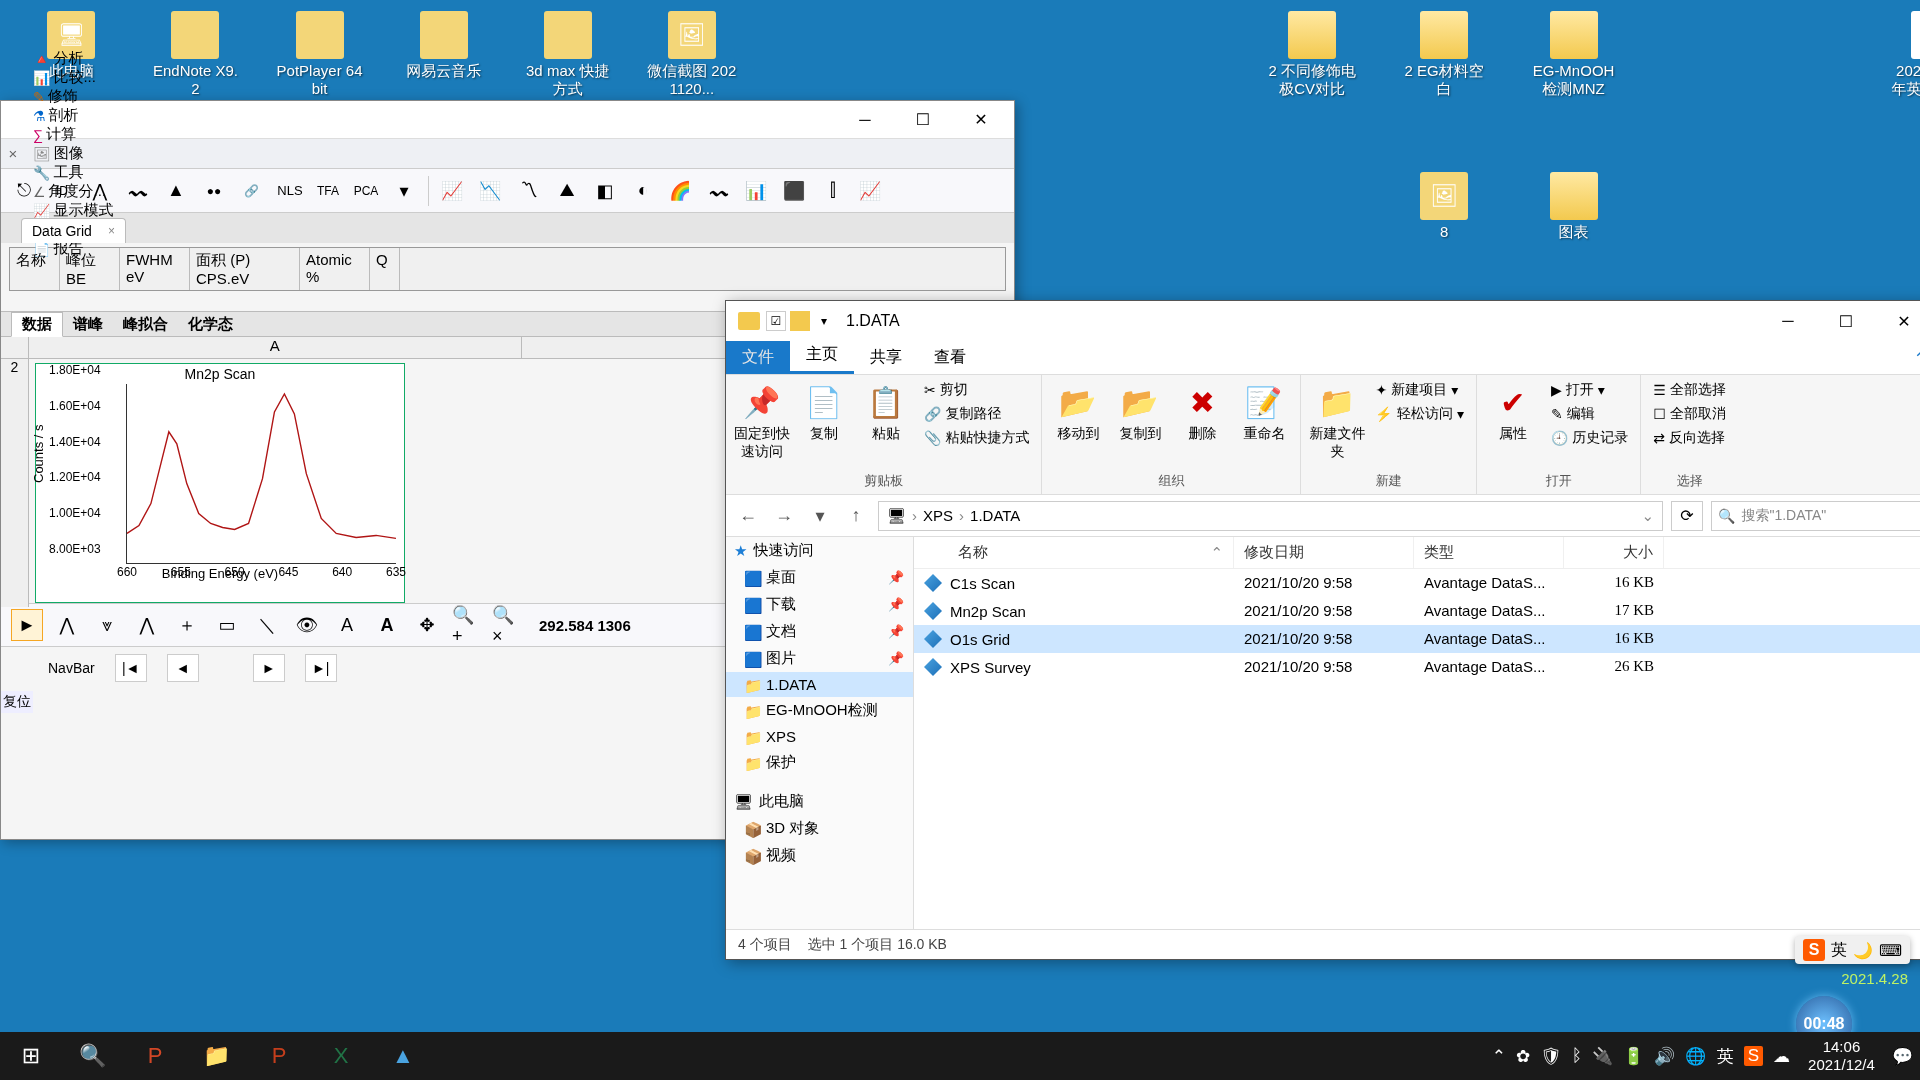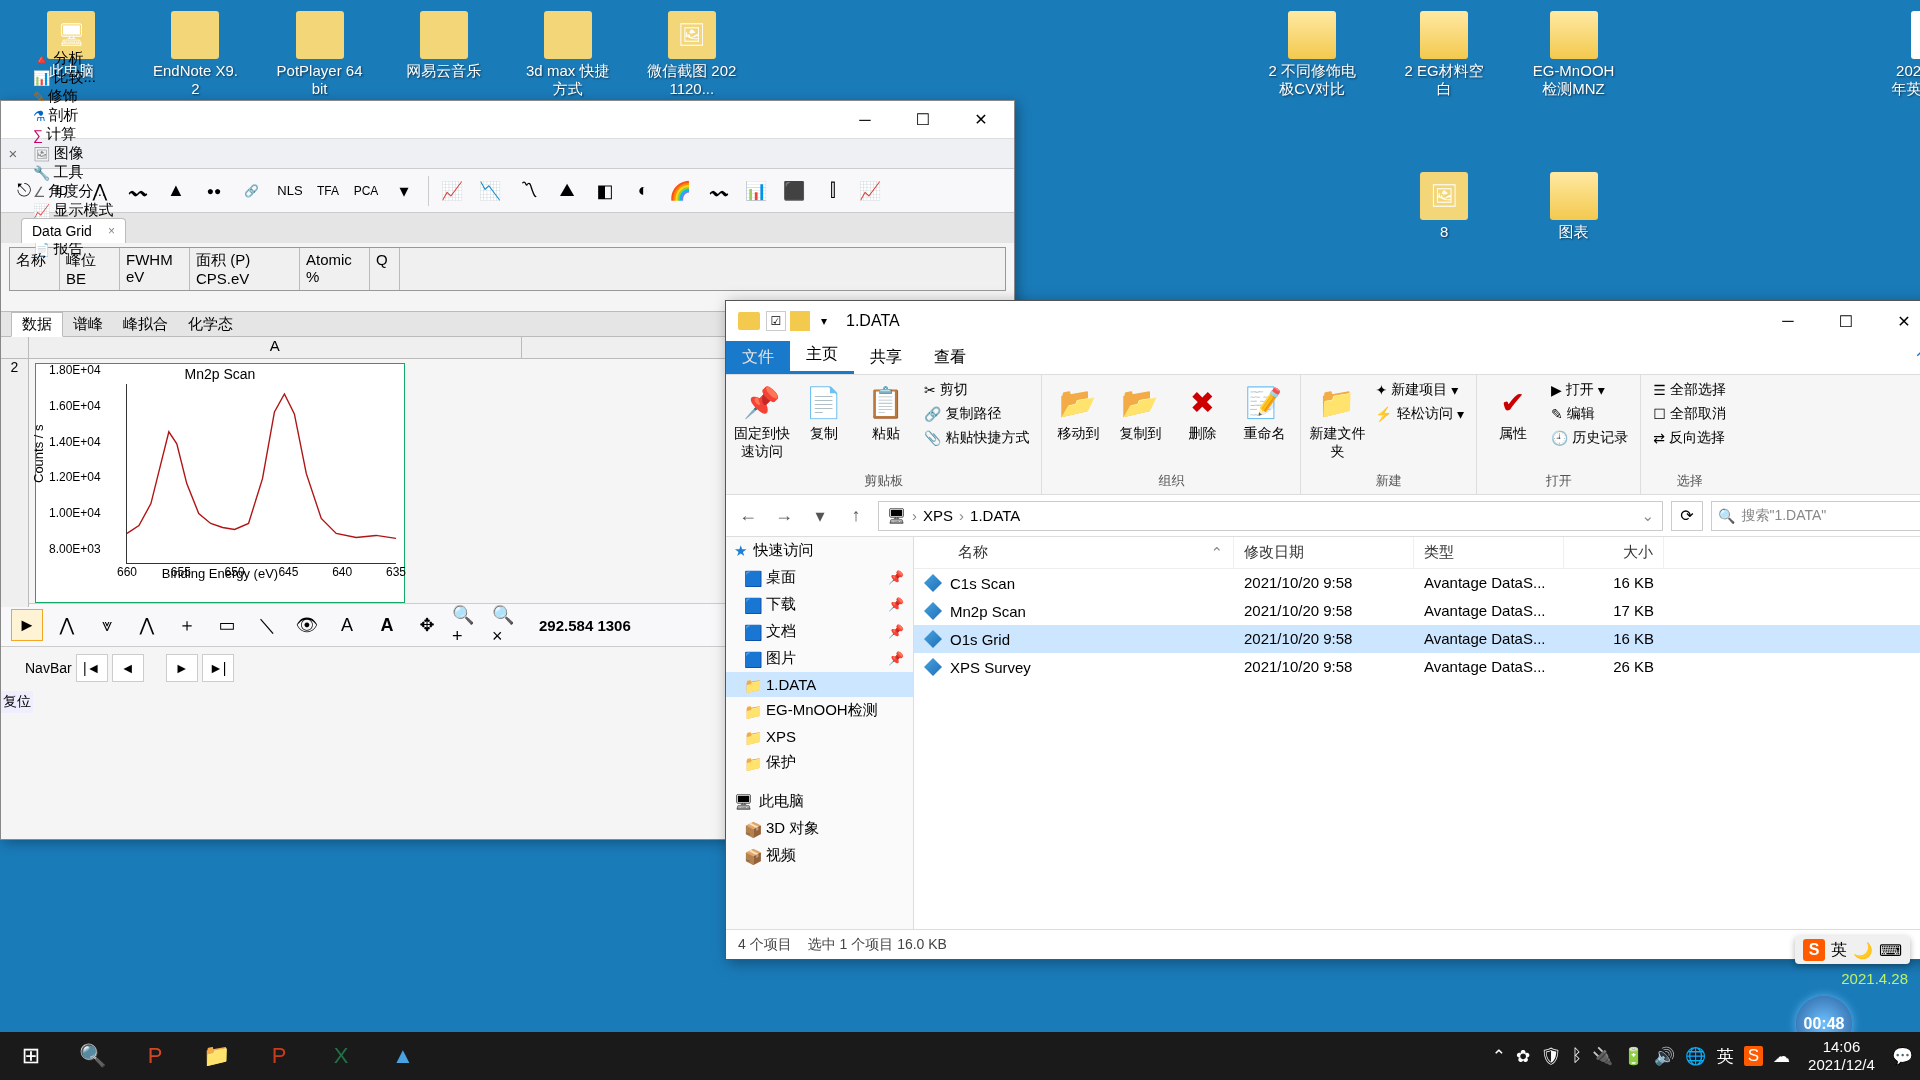--- a/index.html
+++ b/index.html
@@ -23,38 +23,38 @@
 .av-toolbar { height:44px; background:#f8f8fb; display:flex; align-items:center; padding:0 6px; gap:4px; border-bottom:1px solid #ccc; }
 .av-tool { width:34px; height:34px; display:flex; align-items:center; justify-content:center; cursor:pointer; border-radius:3px; font-size:18px; }
 .av-sep { width:1px; height:30px; background:#ccc; margin:0 3px; }
 .tab-strip { height:30px; background:#e5e5e5; display:flex; align-items:flex-end; padding-left:20px; }
 .tab { background:#fff; border:1px solid #bbb; border-bottom:none; padding:4px 10px; font-size:14px; border-radius:4px 4px 0 0; margin-right:2px; cursor:pointer; display:flex; align-items:center; gap:16px;}
 .tab .tx { font-size:12px; color:#888; cursor:pointer; }
 .data-grid { background:#fff; border:1px solid #999; margin:4px 8px; }
 .dg-head { display:flex; background:#f0f0f0; font-size:15px; }
 .dg-head > div { border-right:1px solid #bbb; padding:3px 6px; }
 .sub-tabs { height:26px; background:#e5e5e5; display:flex; align-items:center; font-size:15px; padding-left:10px; border-top:1px solid #bbb; border-bottom:1px solid #bbb; margin-top:20px;}
-.sub-tabs > div { padding:2px 10px; cursor:pointer; }
+.sub-tabs > div { padding:2px 10px; cursor:pointer;font-weight:bold; }
 .sub-tabs > div.active { background:#fff; border:1px solid #bbb; border-bottom:1px solid #fff; }
 .sheet-head { height:22px; background:#efefef; display:flex; border-bottom:1px solid #bbb; }
 .sheet-head > div { flex:1; text-align:center; font-size:15px; border-right:1px solid #bbb; }
 .sheet-head > div:first-child { flex:0 0 28px; }
 .chart-cell { display:flex; }
 .row-lbl { width:28px; text-align:center; font-size:14px; background:#efefef; border-right:1px solid #bbb; }
 .chart-box { width:370px; height:240px; border:1px solid #1a6; margin:4px 6px; background:#fff; position:relative; }
 .chart-title { text-align:center; font-size:14px; padding-top:2px; }
 .chart-ylabel { position:absolute; left:2px; top:50%; transform:translateY(-50%) rotate(-90deg); transform-origin:left center; font-size:13px; white-space:nowrap; }
 .chart-xlabel { text-align:center; font-size:13px; }
 .chart-area { position:relative; margin:2px 8px 2px 90px; height:180px; border-left:1px solid #333; border-bottom:1px solid #333; }
 .ytick { position:absolute; left:-78px; font-size:12px; transform:translateY(-50%); }
 .xtick { position:absolute; bottom:-16px; font-size:12px; transform:translateX(-50%); }
 .chart-toolbar { height:44px; background:#f8f8fb; display:flex; align-items:center; padding:0 10px; gap:8px; border-top:1px solid #ccc; border-bottom:1px solid #ccc; margin-top:-4px; }
 .ct-tool { width:32px; height:32px; border:1px solid transparent; display:flex; align-items:center; justify-content:center; font-size:18px; cursor:pointer; }
 .ct-tool.sel { border:1px solid #f5a623; background:#fff3d6; }
-.navbar-row { height:42px; display:flex; align-items:center; padding:0 24px; gap:4px; font-size:14px; }
+.navbar-row { height:42px; display:flex; align-items:center; padding:0 6px; gap:20px; font-size:14px;margin-left:41px; }
 .nav-btn { width:32px; height:28px; border:1px solid #ccc; background:#fff; display:flex; align-items:center; justify-content:center; cursor:pointer; }
 .status-left { position:absolute; left:0; top:590px; width:32px; font-size:14px; background:#eef; padding:2px; }
 
 
 .win-explorer { position:absolute; left:725px; top:300px; width:1215px; height:660px; background:#fff; border:1px solid #555; box-shadow:3px 3px 14px rgba(0,0,0,.35); }
 .ex-title { height:40px; display:flex; align-items:center; padding:0 6px; background:#fff; }
 .ex-title .folder-ic { width:22px; height:18px; background:#f3c94e; margin:0 6px; border-radius:2px; }
 .ex-title .qat { display:flex; gap:4px; align-items:center; }
 .ex-title .qbtn { width:20px; height:20px; border:1px solid #ccc; font-size:12px; display:flex; align-items:center; justify-content:center; cursor:pointer; }
 .ex-title .ttl { margin-left:12px; font-size:16px; }
@@ -86,21 +86,21 @@
 .pin { margin-left:auto; color:#888; font-size:13px; }
 .ex-list { flex:1; }
 .list-head { display:flex; font-size:15px; border-bottom:1px solid #eee; color:#333; }
 .list-head > div { padding:6px 10px; border-right:1px solid #f0f0f0; }
 .list-row { display:flex; font-size:15px; padding:3px 0; cursor:pointer; }
 .list-row.selected { background:#cde6ff; }
 .list-row > div { padding:2px 10px; }
 .col-name { width:320px; display:flex; align-items:center; gap:8px; }
 .col-date { width:180px; }
 .col-type { width:150px; }
-.col-size { width:100px; text-align:right; }
+.col-size { width:100px; text-align:right;font-family:Liberation Serif, serif; }
 .file-ic { width:18px; height:18px; background:linear-gradient(135deg,#4aa3e0,#1d6fb8); clip-path:polygon(50% 0,100% 50%,50% 100%,0 50%); }
 .ex-status { height:30px; border-top:1px solid #ddd; display:flex; align-items:center; padding:0 12px; font-size:14px; gap:16px; color:#444; }
 
 
 .taskbar { position:absolute; bottom:0; left:0; right:0; height:48px; background:#1a1a1a; display:flex; align-items:center; color:#fff; }
 .tb-btn { width:62px; height:48px; display:flex; align-items:center; justify-content:center; font-size:22px; cursor:pointer; }
 .tb-right { margin-left:auto; display:flex; align-items:center; gap:10px; padding-right:6px; font-size:16px; }
 .tb-clock { text-align:center; font-size:15px; line-height:1.2; padding:0 8px; }
 .tray-ic { font-size:17px; cursor:pointer; }
 

